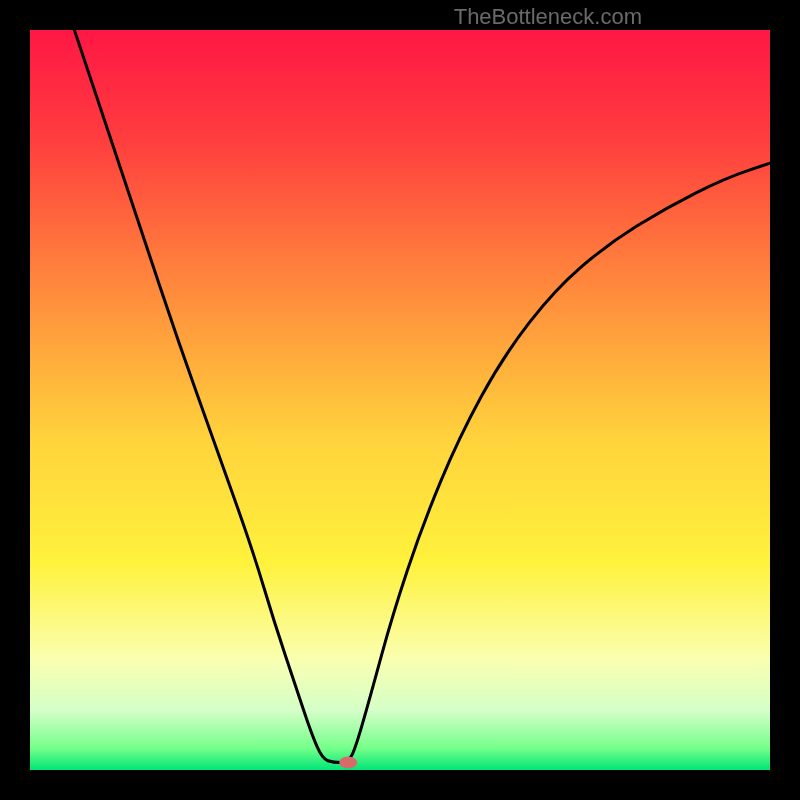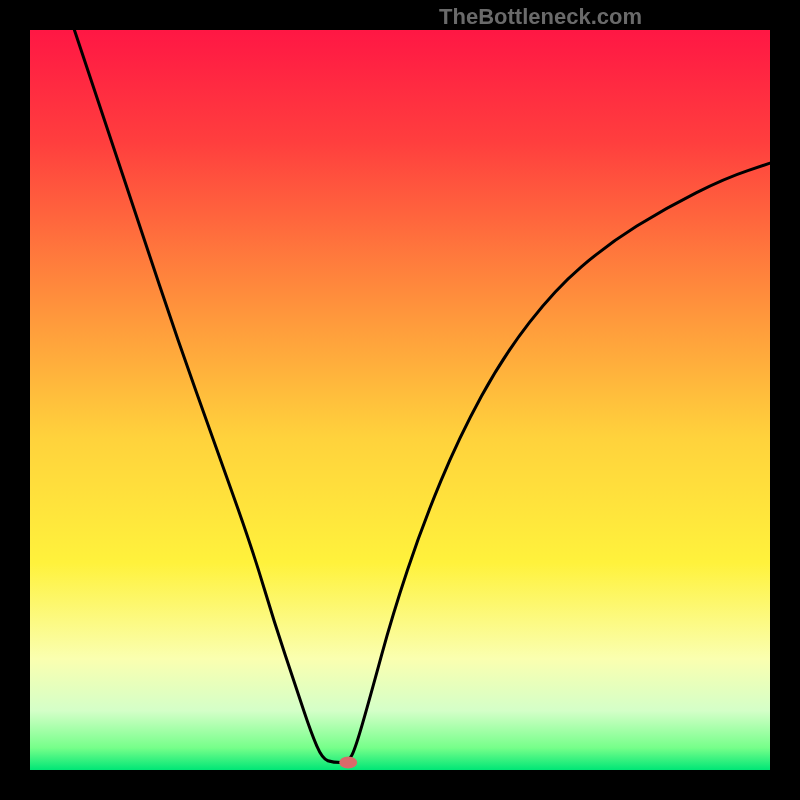--- a/index.html
+++ b/index.html
@@ -8,21 +8,20 @@
     width: 800px;
     height: 800px;
     overflow: hidden;
     font-family: Arial, sans-serif;
   }
   .chart-container {
     position: relative;
     width: 652px;
     height: 800px;
     background: #000;
-    font-weight: bold;
   }
   .watermark {
     position: absolute;
     top: 4px;
     right: 10px;
     color: #6a6a6a;
     font-size: 22px;
     font-family: Arial, sans-serif;
     z-index: 10;
   }

